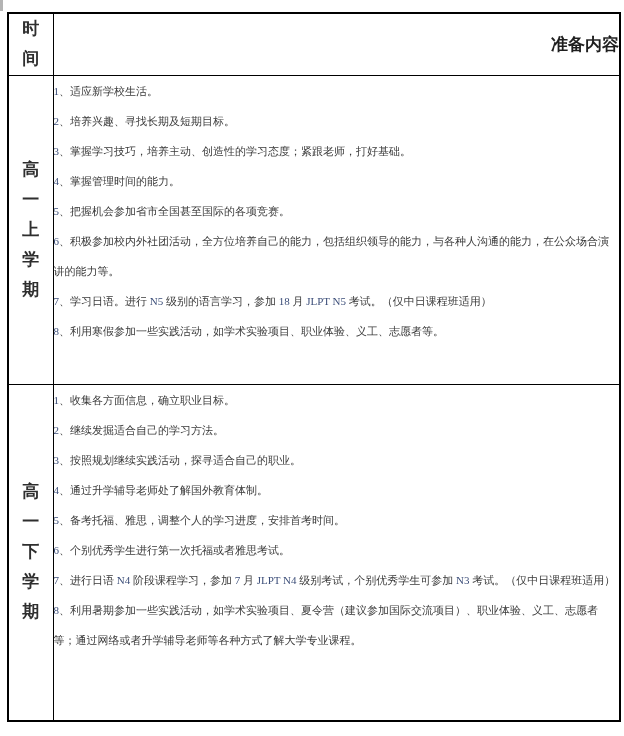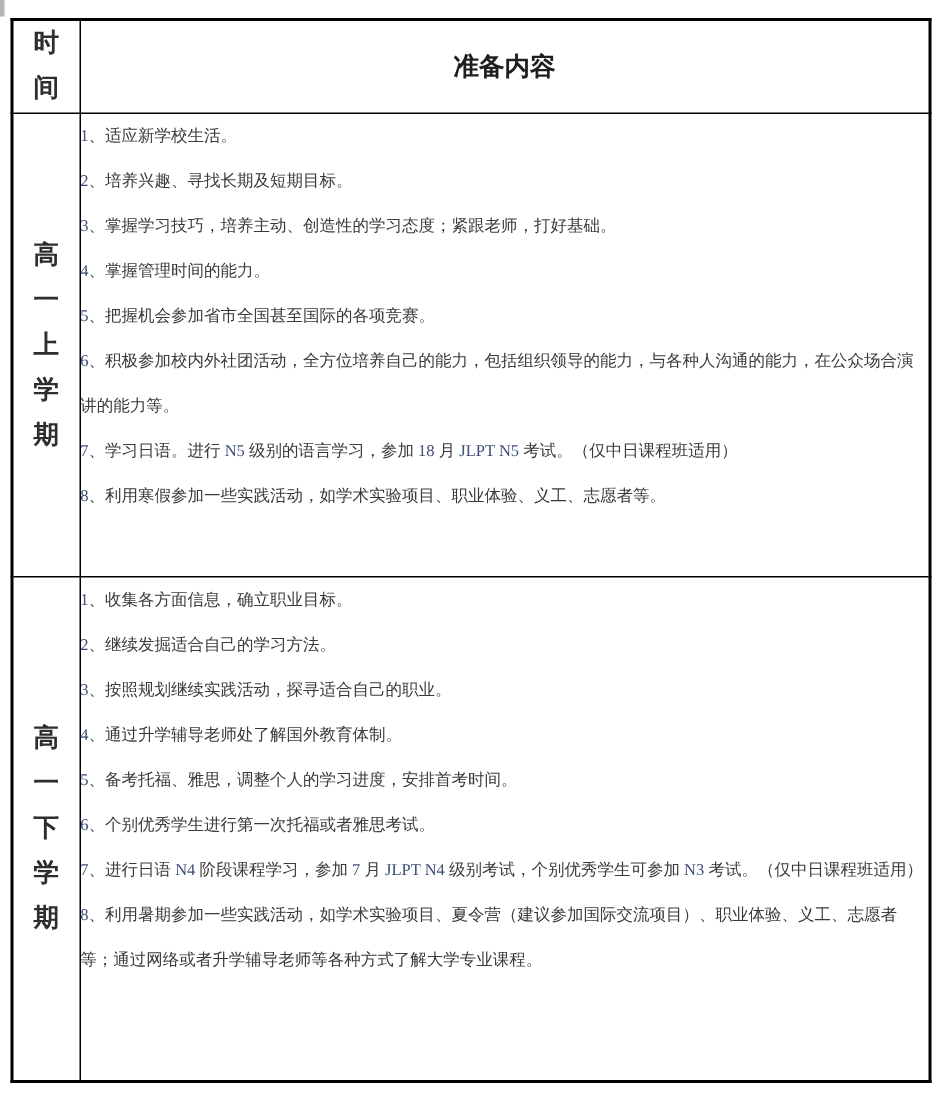--- a/index.html
+++ b/index.html
@@ -52,21 +52,21 @@
     display: inline-block;
     font-weight: bold;
     font-size: 17px;
     color: #2e2e2e;
   }
   .vstack .vchar {
     display: block;
     line-height: 30px;
   }
   .content-head-cell {
-    text-align: center;
+    text-align: right;
     vertical-align: middle;
     font-weight: bold;
     font-size: 17px;
     color: #1f1f1f;
   }
   .content-cell {
     vertical-align: top;
     padding: 3px 6px 6px 6px;
   }
   .item {

